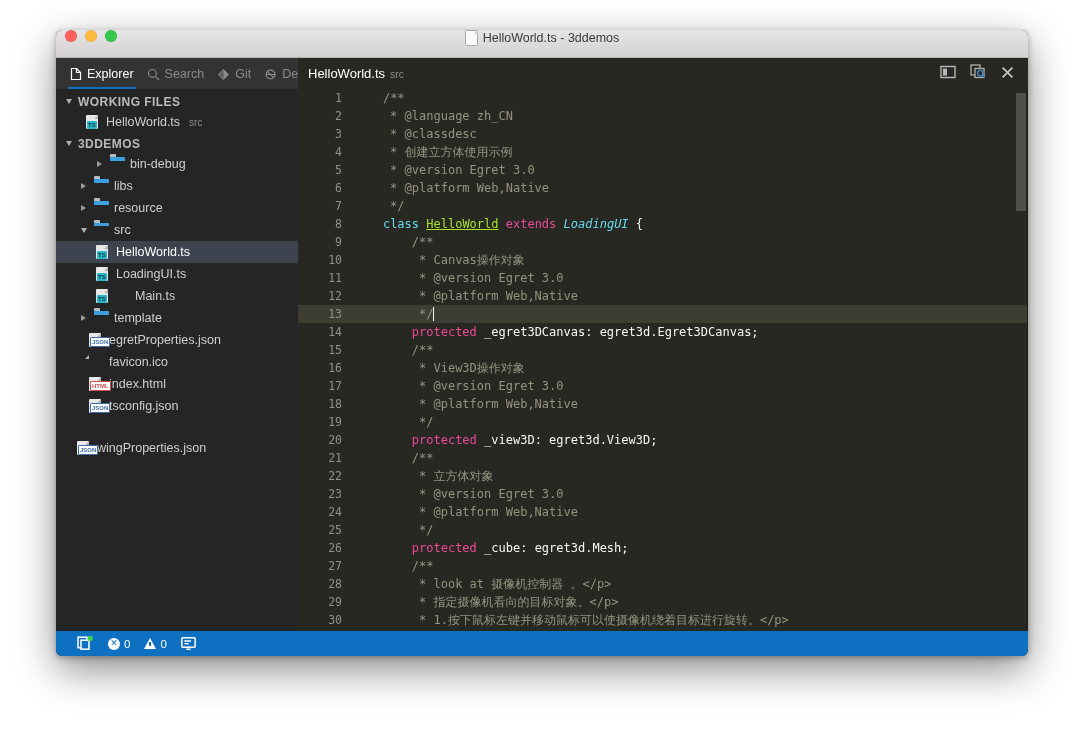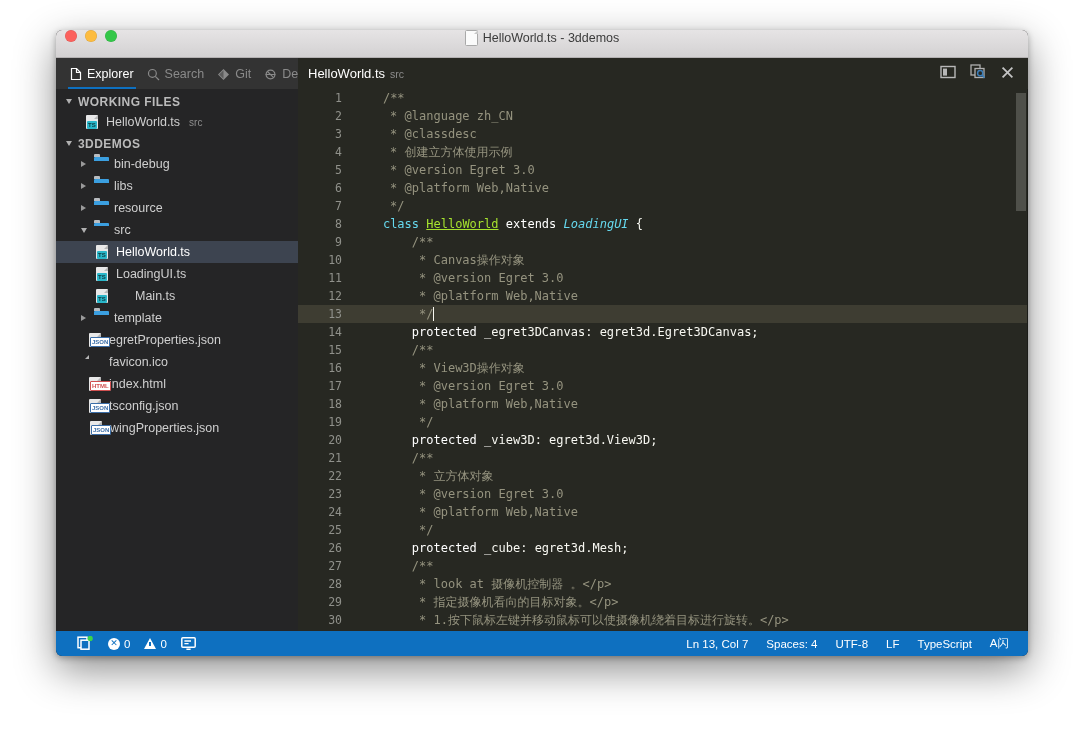--- a/index.html
+++ b/index.html
@@ -139,21 +139,21 @@
     font-size:12px;line-height:18px;white-space:pre;
   }
   .cl{display:flex;height:18px;align-items:center;}
   .cl.current{background:#3e3d32;}
   .ln{
     width:44px;flex:none;text-align:right;padding-right:12px;
     color:#90918b;font-size:11.5px;
   }
   .code-txt{flex:1;color:#f8f8f2;position:relative;}
   .c-comment{color:#95937f;}
-  .c-kw{color:#ffffff;}
+  .c-kw{color:#ec4899;}
   .c-storage{color:#66d9ef;}
   .c-class{color:#a6e22e;text-decoration:underline;}
   .c-type{color:#66d9ef;font-style:italic;}
   .c-plain{color:#f8f8f2;}
   .cursor{
     display:inline-block;width:1px;height:14px;background:#f8f8f0;
     vertical-align:-3px;margin-left:0;
   }
 
   
@@ -266,21 +266,21 @@
           </span>
           <span>HelloWorld.ts</span>
           <span class="sub">src</span>
         </div>
 
         <div class="section-header" style="margin-top:1px;">
           <span class="tri tri-down"></span>
           <span>3DDEMOS</span>
         </div>
 
-        <div class="row" style="padding-left:22px;">
+        <div class="row" style="padding-left:38px;">
           <span class="row-arrow">
               <span class="tri tri-right"></span>
             </span>
           <span class="ic"><span class="ic-folder"></span></span>
           <span>bin-debug</span>
         </div>
         <div class="row" style="padding-left:22px;">
           <span class="row-arrow">
               <span class="tri tri-right"></span>
             </span>
@@ -359,21 +359,21 @@
           <span>index.html</span>
         </div>
         <div class="row" style="padding-left:33px;">
           <span class="ic">
             <span class="ic-file">
                 <span class="badge badge-json">JSON</span>
               </span>
           </span>
           <span>tsconfig.json</span>
         </div>
-        <div class="row" style="padding-left:34px;">
+        <div class="row" style="padding-left:21px;margin-top:20px;">
           <span class="ic">
             <span class="ic-file">
                 <span class="badge badge-json">JSON</span>
               </span>
           </span>
           <span>wingProperties.json</span>
         </div>
 
       </div>
     </div>
@@ -441,23 +441,15 @@
       </div>
       <div class="sb-item">
         <svg width="15" height="13" viewBox="0 0 15 13">
           <rect x="0.8" y="0.8" width="13.4" height="9.4" rx="1" fill="none" stroke="#ffffff" stroke-width="1.5"></rect>
           <line x1="3.4" y1="4" x2="10" y2="4" stroke="#ffffff" stroke-width="1.3"></line>
           <line x1="3.4" y1="6.6" x2="7.6" y2="6.6" stroke="#ffffff" stroke-width="1.3"></line>
           <line x1="5.4" y1="12.2" x2="9.6" y2="12.2" stroke="#ffffff" stroke-width="1.5"></line>
         </svg>
       </div>
     </div>
-    <div class="sb-right">
-      <div class="sb-item">Ln 13, Col 7</div>
-      <div class="sb-item">Spaces: 4</div>
-      <div class="sb-item">UTF-8</div>
-      <div class="sb-item">LF</div>
-      <div class="sb-item">TypeScript</div>
-      <div class="sb-item">A闪</div>
-    </div>
   </div>
 
 </div>
 
 </body></html>

